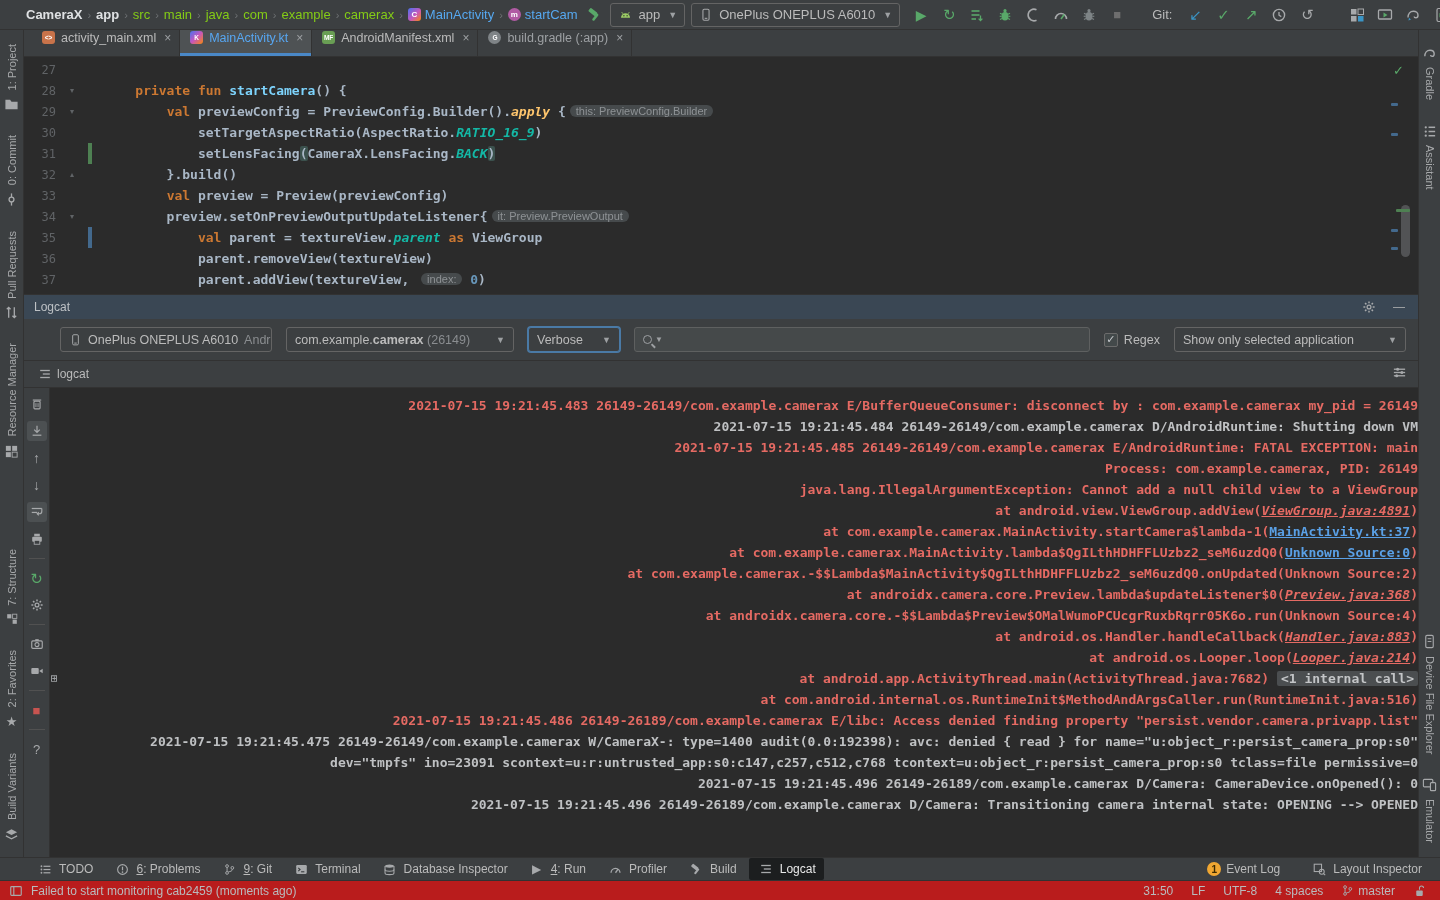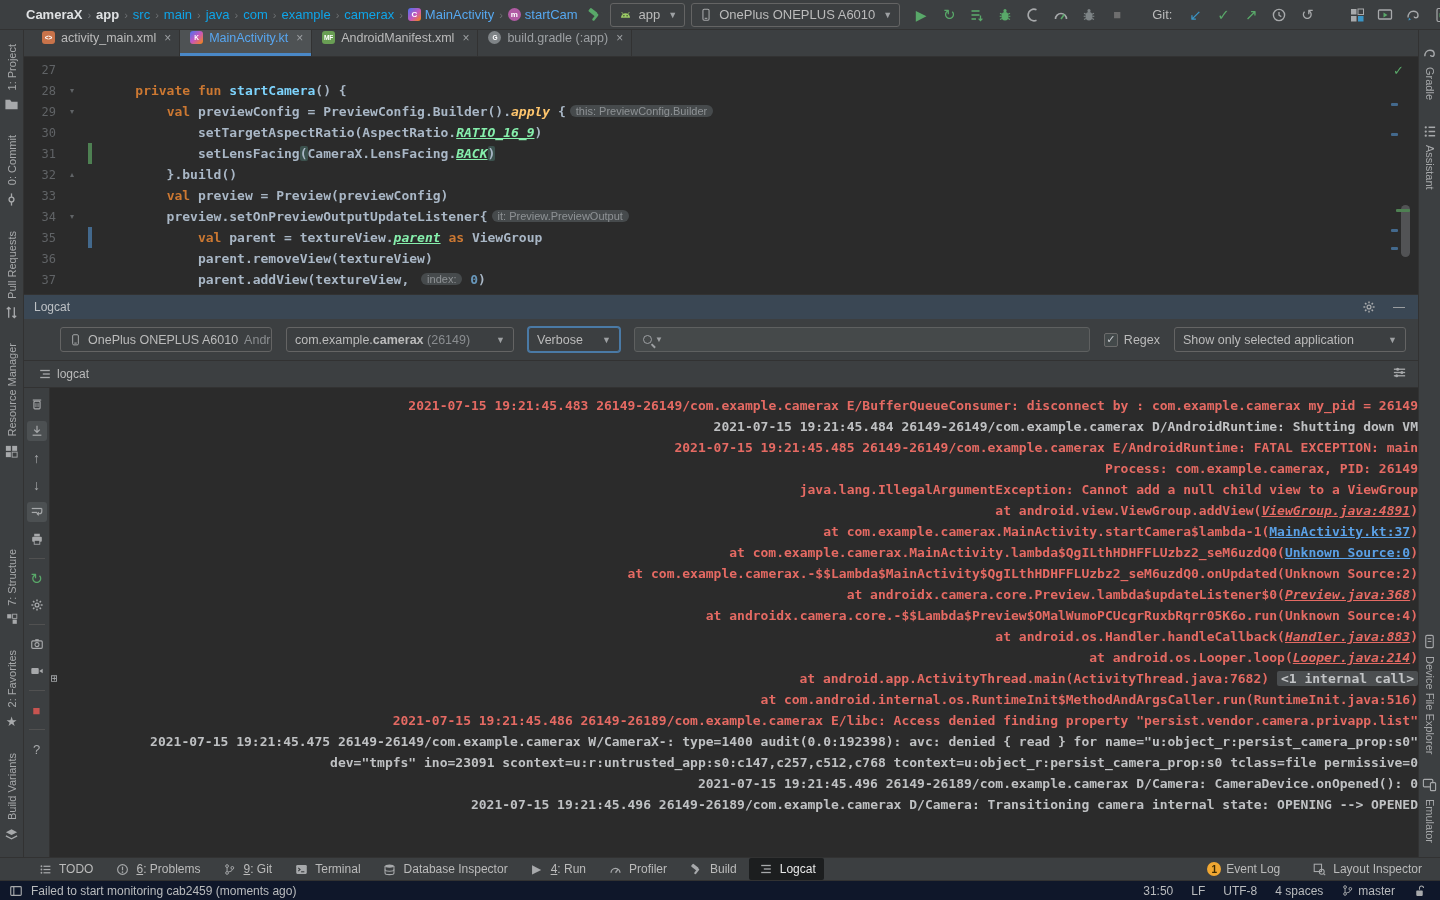--- a/index.html
+++ b/index.html
@@ -4,21 +4,21 @@
 <style>
   * { margin:0; padding:0; box-sizing:border-box; }
   html,body { width:1440px; height:900px; overflow:hidden; background:#2b2b2b;
     font-family:"Liberation Sans","DejaVu Sans",sans-serif; }
   .app { width:1440px; height:900px; display:flex; flex-direction:column; background:#3c3f41; }
 
   
   .toolbar { height:30px; flex:0 0 30px; display:flex; align-items:center; padding:0 10px 0 24px;
     background:#3c3f41; border-bottom:1px solid #323232; gap:6px; }
   .crumbs { display:flex; align-items:center; gap:2px; white-space:nowrap; }
-  .crumb { color:#0ea5e9; font-size:13px; display:flex; align-items:center; gap:4px; padding:0 2px; cursor:default; }
+  .crumb { color:#84cc16; font-size:13px; display:flex; align-items:center; gap:4px; padding:0 2px; cursor:default; }
   .crumb.bold { color:#dfe1e3; font-weight:bold; }
   .crumb.colored { color:#56a8f0; }
   .crumb-sep { color:#6e7173; font-size:11px; padding:0 1px; }
   .mini-badge { display:inline-flex; align-items:center; justify-content:center; width:13px; height:13px;
     border-radius:3px; font-size:8px; font-weight:bold; color:#fff; flex:0 0 auto; }
   .kotlin-bg { background:linear-gradient(135deg,#4872f0 0%,#c757bc 55%,#f88909 100%); }
   .method-bg { background:#b05ba3; border-radius:50%; }
   .combo { display:flex; align-items:center; gap:6px; height:24px; padding:0 7px; border:1px solid #646464;
     border-radius:3px; color:#bbbbbb; font-size:13px; background:#3c3f41; white-space:nowrap; }
   .combo .arr { color:#9da0a3; font-size:9px; margin-left:2px; }
@@ -58,21 +58,21 @@
   .ln { width:40px; text-align:right; padding-right:8px; color:#606366;
     font:12px "DejaVu Sans Mono",monospace; flex:0 0 40px; }
   .foldc { width:16px; flex:0 0 16px; text-align:center; color:#606366; font-size:8px; }
   .chg { width:4px; height:21px; flex:0 0 4px; margin-left:8px; background:transparent; }
   .chg.green { background:#4e8052; }
   .chg.blue { background:#43698d; }
   .codeline { white-space:pre; font:600 13px "DejaVu Sans Mono",monospace; color:#a9b7c6; margin-left:12px; }
   .kw { color:#cc7832; }
   .fn { color:#7dd3fc; }
   .fni { color:#ffc66d; font-style:italic; }
-  .const { color:#86efac; font-style:italic;text-decoration:underline; }
+  .const { color:#14b8a6; font-style:italic; }
   .num { color:#6897bb; }
   .brace { background:#3b514d; border-radius:2px; }
   .hint { display:inline-block; background:#464a4c; color:#8e9295; border-radius:8px; padding:0 6px;
     font:11px "Liberation Sans",sans-serif; vertical-align:1px; margin-left:4px; }
   .ed-check { position:absolute; top:6px; right:14px; color:#59A869; font-size:13px; font-weight:bold; }
   .ed-mark { position:absolute; right:20px; width:7px; height:3px; border-radius:1px; }
   .ed-thumb { position:absolute; right:8px; top:148px; width:9px; height:52px; background:#595b5d; border-radius:5px; opacity:.85; }
 
   
   .logcat { flex:0 0 563px; display:flex; flex-direction:column; border-top:1px solid #323232; min-height:0; }
@@ -117,21 +117,21 @@
   
   .bottombar { height:23px; flex:0 0 23px; background:#3c3f41; border-top:1px solid #323232;
     display:flex; align-items:center; padding:0 10px 0 28px; gap:4px; }
   .bb-item { display:flex; align-items:center; gap:5px; color:#bbbbbb; font-size:12px; padding:2px 8px;
     border-radius:2px; cursor:default; white-space:nowrap; }
   .bb-item u { text-decoration:underline; }
   .bb-item.active { background:#1c1e1f; color:#e8e8e8; }
   .bb-right { margin-left:auto; display:flex; align-items:center; gap:14px; }
   .ev-badge { width:14px; height:14px; border-radius:50%; background:#f0a732; color:#3c2a00;
     font-size:10px; font-weight:bold; display:flex; align-items:center; justify-content:center; }
-  .statusbar { height:20px; flex:0 0 20px; background:#0f172a; border-top:1px solid #323232;
+  .statusbar { height:20px; flex:0 0 20px; background:#b91c1c; border-top:1px solid #323232;
     display:flex; align-items:center; padding:0 14px 0 8px; color:#b9bbbd; font-size:12px; gap:8px; }
   .sb-right { margin-left:auto; display:flex; align-items:center; gap:18px; }
   .sb-it { display:flex; align-items:center; gap:4px; white-space:nowrap; }
 </style>
 </head>
 <body>
 
 <div class="app">
 
   <div class="toolbar">

